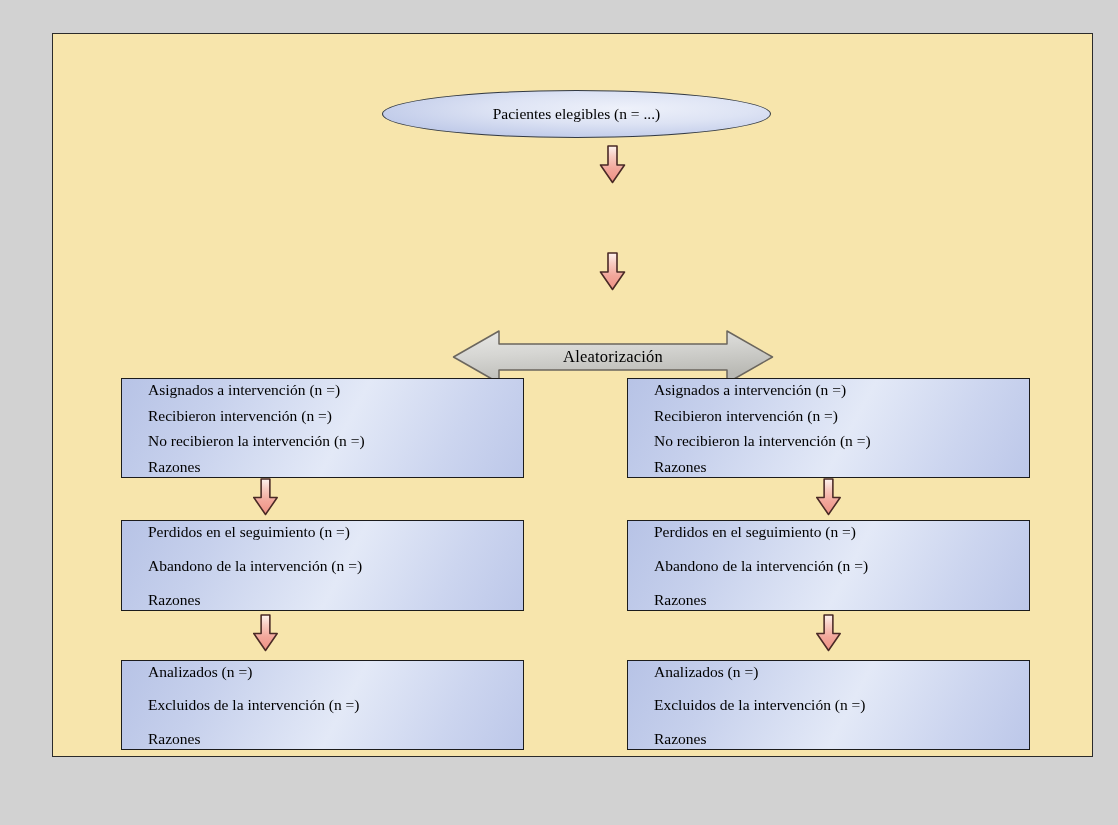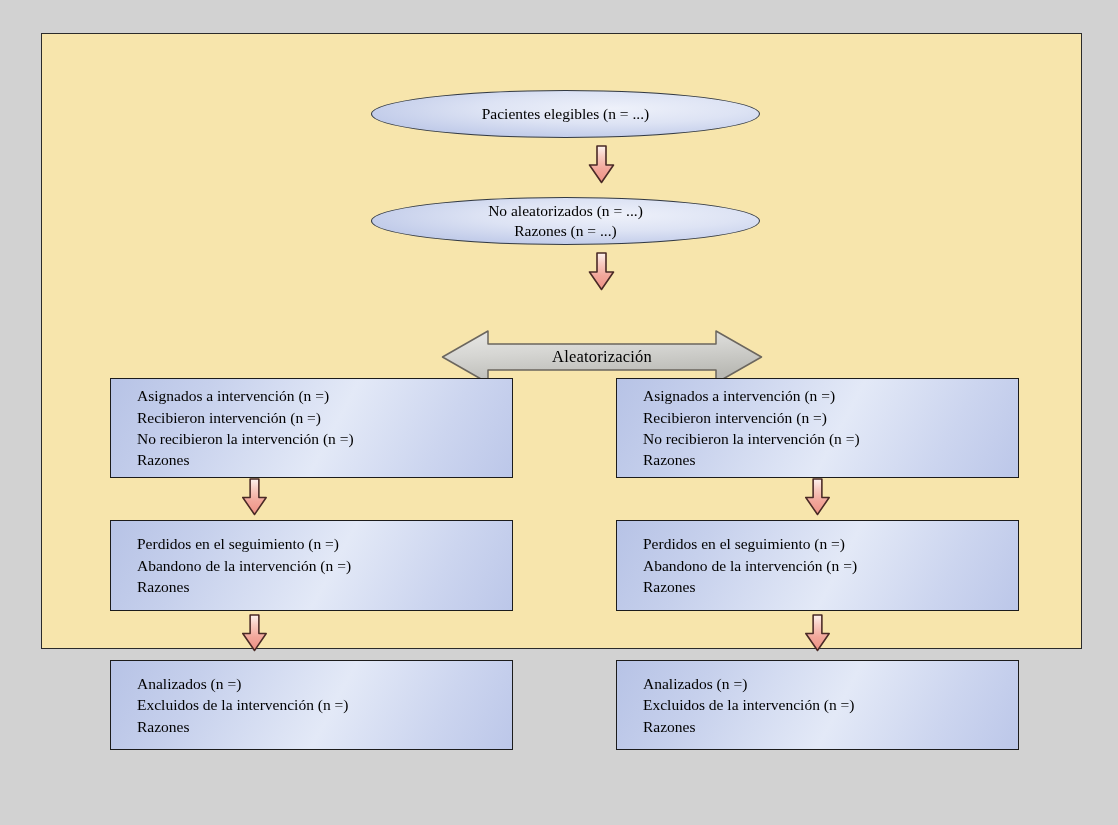--- a/index.html
+++ b/index.html
@@ -10,24 +10,24 @@
   #canvas {
     position: relative;
     width: 1118px;
     height: 825px;
     background: #d2d2d2;
     font-family: "Liberation Serif", "DejaVu Serif", serif;
     overflow: hidden;
   }
   #panel {
     position: absolute;
-    left: 41px;
+    left: 52px;
     top: 33px;
     width: 1041px;
-    height: 616px;
+    height: 724px;
     background: #f7e5ac;
     border: 1.5px solid #2b2b2b;
     box-sizing: border-box;
   }
 
   
   .ellipse {
     position: absolute;
     border: 1.6px solid #333a44;
     border-radius: 50%;
@@ -43,21 +43,21 @@
   }
 
   
   .pbox {
     position: absolute;
     border: 1.6px solid #1c1c1c;
     background: linear-gradient(118deg, #b7c3e6 0%, #c6d0ec 22%, #e3e9f7 55%, #ccd5ef 80%, #bcc7e9 100%);
     box-sizing: border-box;
     display: flex;
     flex-direction: column;
-    justify-content: center;
+    justify-content: space-between;
     padding: 0 0 0 26px;
     color: #000;
     font-size: 15.5px;
     line-height: 1.38;
   }
   .pbox .line { white-space: nowrap; }
 
   
   .darrow { position: absolute; }
   .darrow svg { display: block; }
@@ -113,26 +113,20 @@
         <div class="line">Pacientes elegibles (n = ...)</div>
       </div>
     </div>
 
     <div class="darrow" style="left:546px; top:111px;">
       <svg width="27" height="39" viewBox="0 0 27 39">
         <path d="M9 1 L18 1 L18 20 L25.5 20 L13.5 37.5 L1.5 20 L9 20 Z" fill="url(#gradArrow)" stroke="#4a2a26" stroke-width="1.6" stroke-linejoin="round"></path>
       </svg>
     </div>
 
-    <div class="ellipse" style="left:329px; top:163px; width:389px; height:48px;">
-      <div>
-        <div class="line">No aleatorizados (n = ...)</div>
-        <div class="line">Razones (n = ...)</div>
-      </div>
-    </div>
 
     <div class="darrow" style="left:546px; top:218px;">
       <svg width="27" height="39" viewBox="0 0 27 39">
         <path d="M9 1 L18 1 L18 20 L25.5 20 L13.5 37.5 L1.5 20 L9 20 Z" fill="url(#gradArrow)" stroke="#4a2a26" stroke-width="1.6" stroke-linejoin="round"></path>
       </svg>
     </div>
 
     <div class="biarrow">
       <svg width="322" height="60" viewBox="0 0 322 60">
         <path d="M1.5 30 L47 4 L47 17 L275 17 L275 4 L320.5 30 L275 56 L275 43 L47 43 L47 56 Z" fill="url(#gradBi)" stroke="#6b665e" stroke-width="1.5" stroke-linejoin="round"></path>

